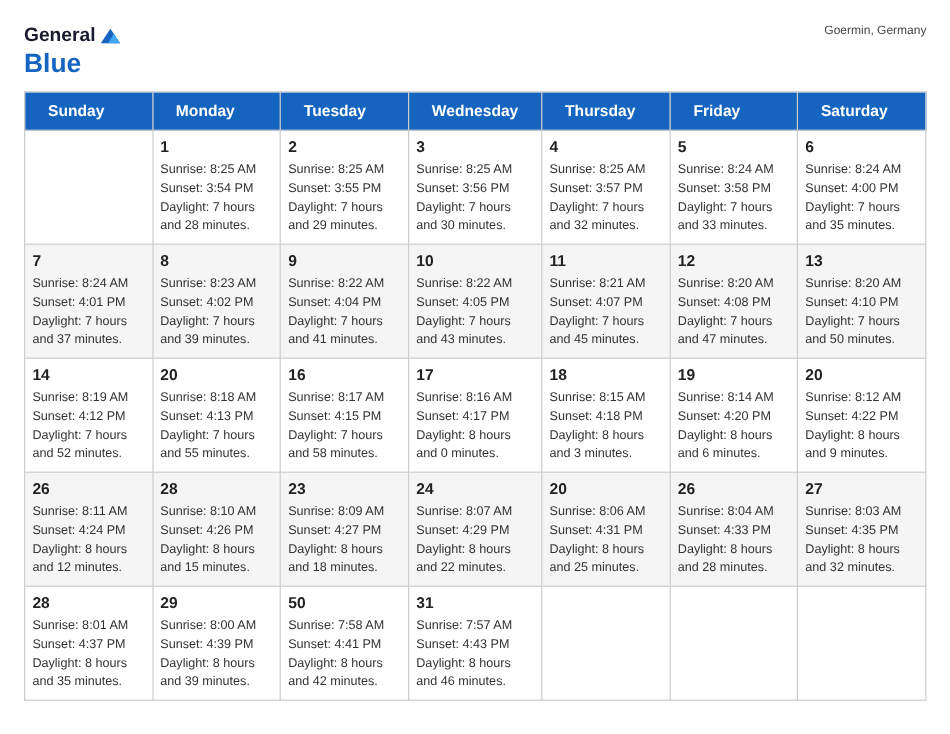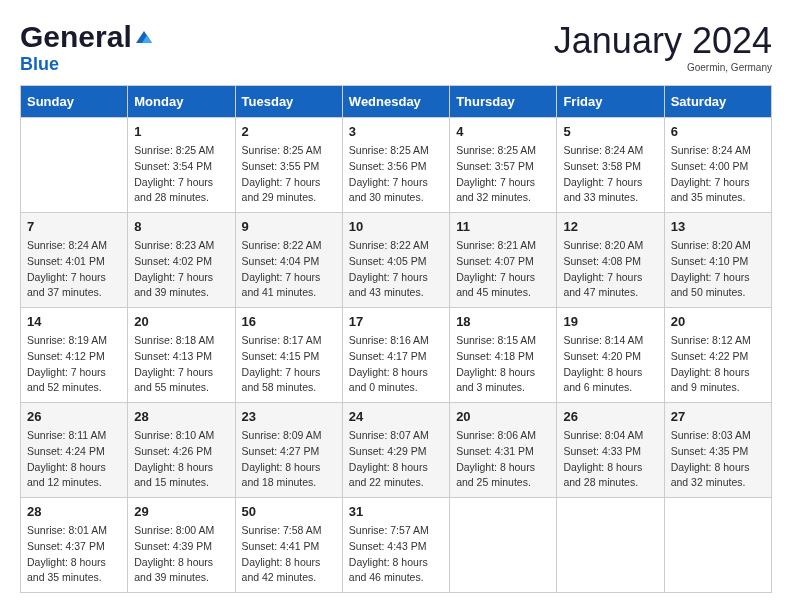--- a/index.html
+++ b/index.html
@@ -19,26 +19,26 @@
     .logo {
       display: flex;
       flex-direction: column;
       align-items: flex-start;
     }
     .logo-text {
       display: flex;
       align-items: center;
     }
     .logo-general {
-      font-size: 30px;
+      font-size: 16px;
       font-weight: bold;
       color: #1a1a2e;
     }
     .logo-blue {
-      font-size: 18px;
+      font-size: 22px;
       font-weight: bold;
       color: #1565C0;
     }
     .logo-icon {
       width: 20px;
       height: 20px;
       margin-left: 2px;
     }
     .title-section {
       text-align: right;
@@ -54,21 +54,21 @@
     }
     table {
       width: 100%;
       border-collapse: collapse;
     }
     thead tr {
       background: #1565C0;
       color: #fff;
     }
     thead th {
-      padding: 8px 6px;
+      padding: 8px 19px;
       font-size: 13px;
       font-weight: bold;
       text-align: left;
       border: 1px solid #ccc;
     }
     tbody tr {
       vertical-align: top;
     }
     tbody td {
       border: 1px solid #ccc;
@@ -104,21 +104,20 @@
     <div class="logo-text">
       <span class="logo-general">General</span>
       <svg class="logo-icon" viewBox="0 0 20 20">
         <polygon points="2,16 10,4 18,16" fill="#1565C0"></polygon>
         <polygon points="8,16 13,8 18,16" fill="#42A5F5"></polygon>
       </svg>
     </div>
     <span class="logo-blue">Blue</span>
   </div>
   <div class="title-section">
-    <div class="month-title">January 2024</div>
     <div class="subtitle">Goermin, Germany</div>
   </div>
 </div>
 
 <table>
   <thead>
     <tr>
     <th>Sunday</th>
         <th>Monday</th>
         <th>Tuesday</th>

